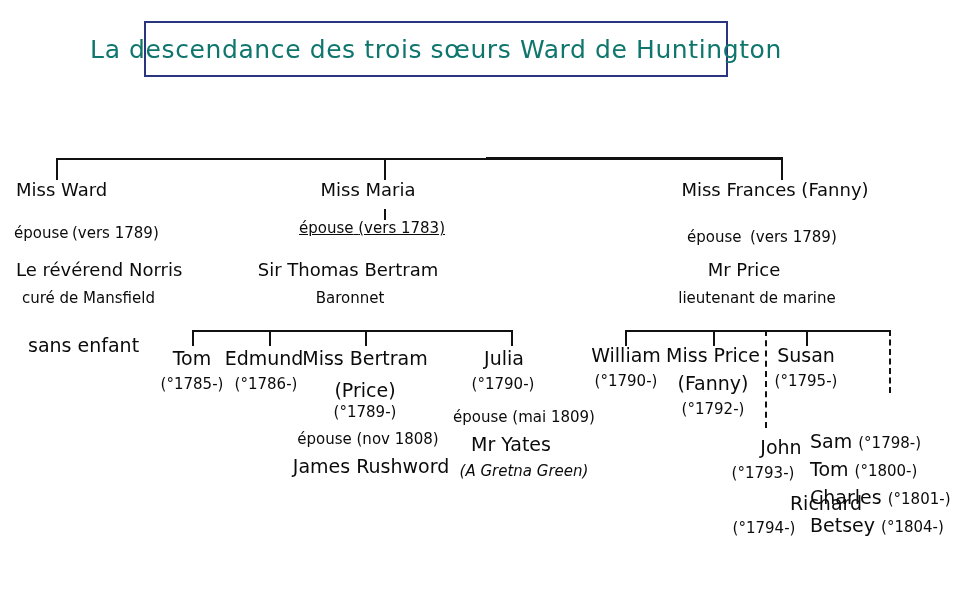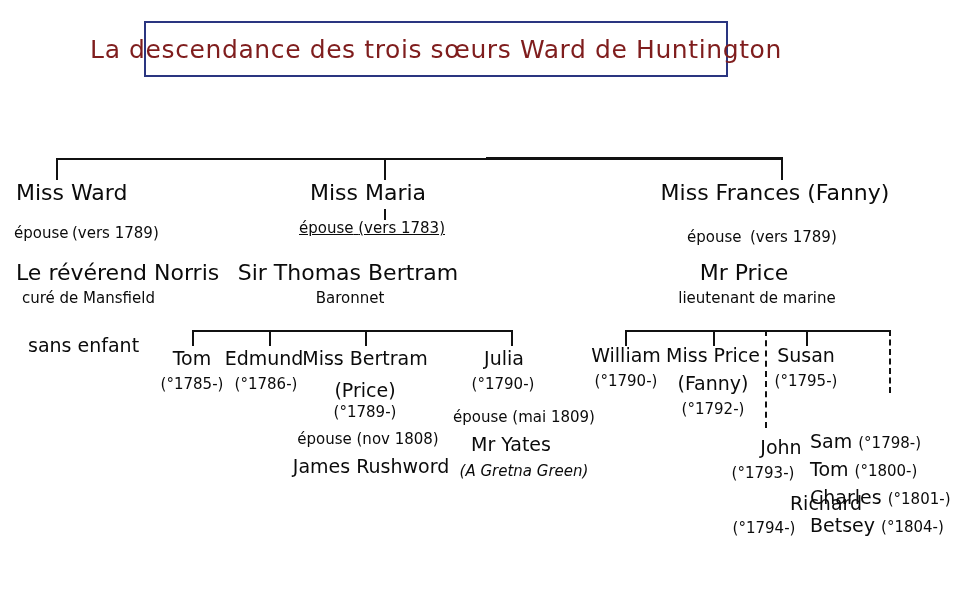--- a/index.html
+++ b/index.html
@@ -18,28 +18,28 @@
     position:absolute;left:144px;top:21px;width:584px;height:56px;
     border:2px solid #2a3580;
     background:#ffffff;
     box-sizing:border-box;
     display:flex;align-items:center;justify-content:center;
   }
   .title-box .title-text{
     font-size:25px;
     letter-spacing:.6px;
     white-space:nowrap;
-    color:#7f1d1d;
+    color:#0f766e;
   }
 
   
   .t{position:absolute;white-space:nowrap;line-height:1.05;}
   .ctr{transform:translateX(-50%);}
 
-  .n-lg{font-size:22px;}      
+  .n-lg{font-size:18px;}      
   .n-md{font-size:19px;}      
   .n-sm{font-size:15px;}
 
   
   .hline{position:absolute;background:#111;height:2px;}
   .hline.thick{height:3px;}
   .vline{position:absolute;background:#111;width:2px;}
   .vdash{
     position:absolute;width:0;
     border-left:2px dashed #111;

